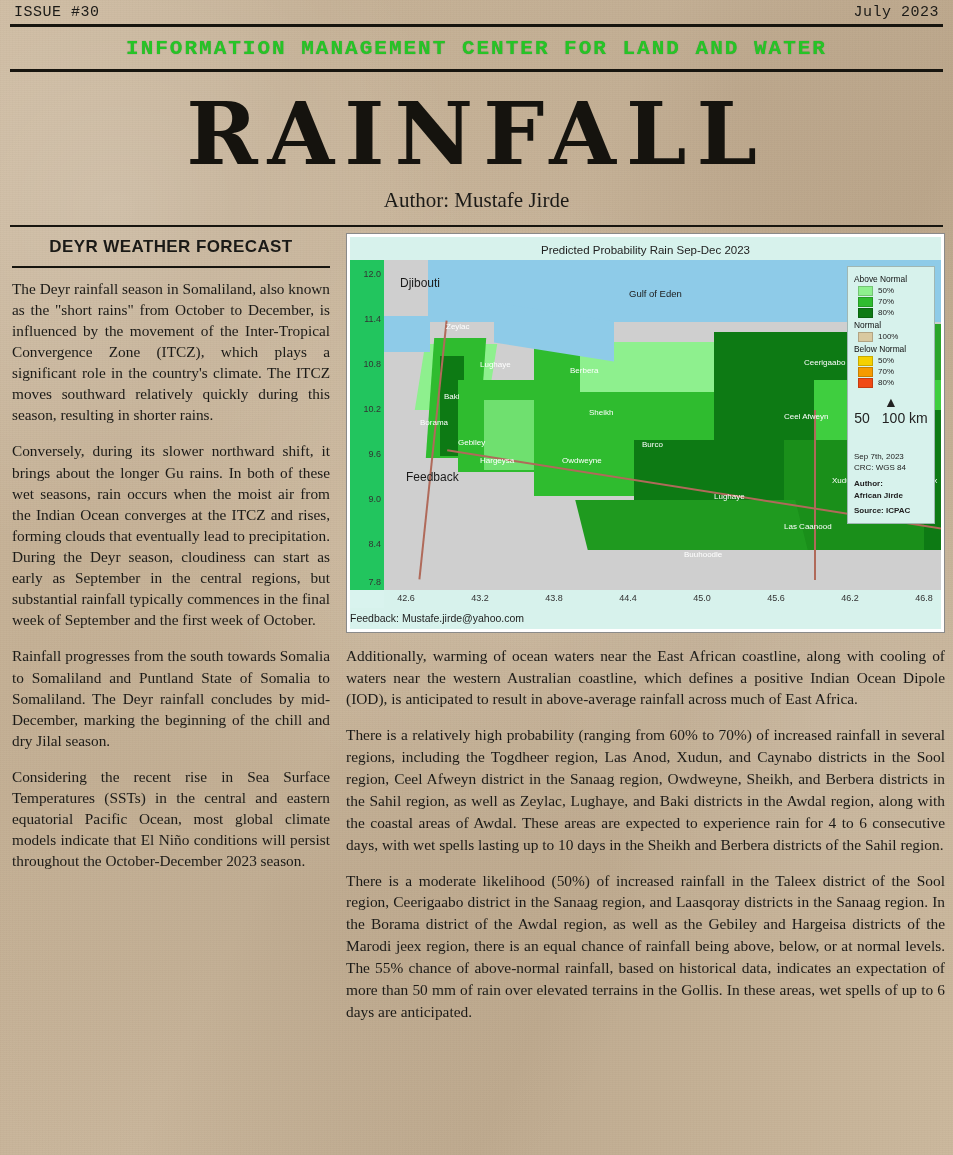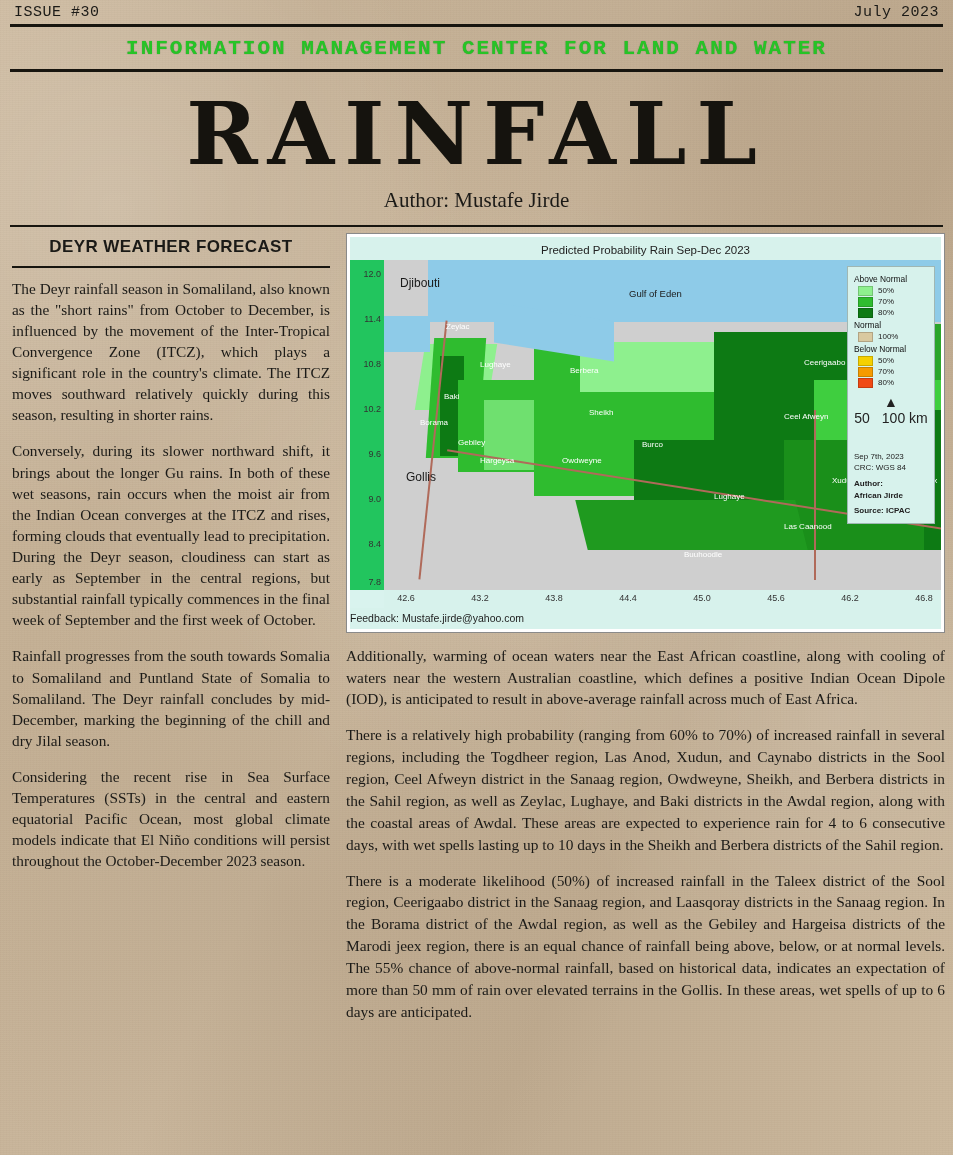--- a/index.html
+++ b/index.html
@@ -359,21 +359,21 @@
               <div style="position:absolute;left:110px;top:52px;width:120px;height:40px;background:#8ecbe8;transform:skewY(9deg);"></div>
               <div style="position:absolute;left:0;top:52px;width:46px;height:40px;background:#8ecbe8;"></div>
               <div style="position:absolute;left:0;top:0;width:44px;height:56px;background:#cfcfcf;"></div>
               <div style="position:absolute;left:0;top:290px;width:860px;height:60px;background:#cfcfcf;"></div>
 
               <div style="position:absolute;left:48px;top:60px;width:2px;height:260px;background:#b06a5a;transform:rotate(6deg);"></div>
               <div style="position:absolute;left:430px;top:150px;width:2px;height:170px;background:#b06a5a;"></div>
               <div style="position:absolute;left:60px;top:230px;width:520px;height:2px;background:#b06a5a;transform:rotate(9deg);"></div>
 
               <div class="lbl dark" style="left:16px;top:16px;">Djibouti</div>
-              <div class="lbl dark" style="left:22px;top:210px;">Gollis</div>
+              <div class="lbl dark" style="left:22px;top:210px;">Feedback</div>
 
               <div class="lbl dark" style="left:245px;top:28px;font-size:9.5px;">Gulf of Eden</div>
 
               <div class="lbl white" style="left:62px;top:62px;">Zeylac</div>
               <div class="lbl white" style="left:96px;top:100px;">Lughaye</div>
               <div class="lbl white" style="left:186px;top:106px;">Berbera</div>
               <div class="lbl white" style="left:500px;top:62px;">Laasqoray</div>
               <div class="lbl white" style="left:420px;top:98px;">Ceerigaabo</div>
               <div class="lbl white" style="left:60px;top:132px;">Baki</div>
               <div class="lbl white" style="left:36px;top:158px;">Borama</div>

